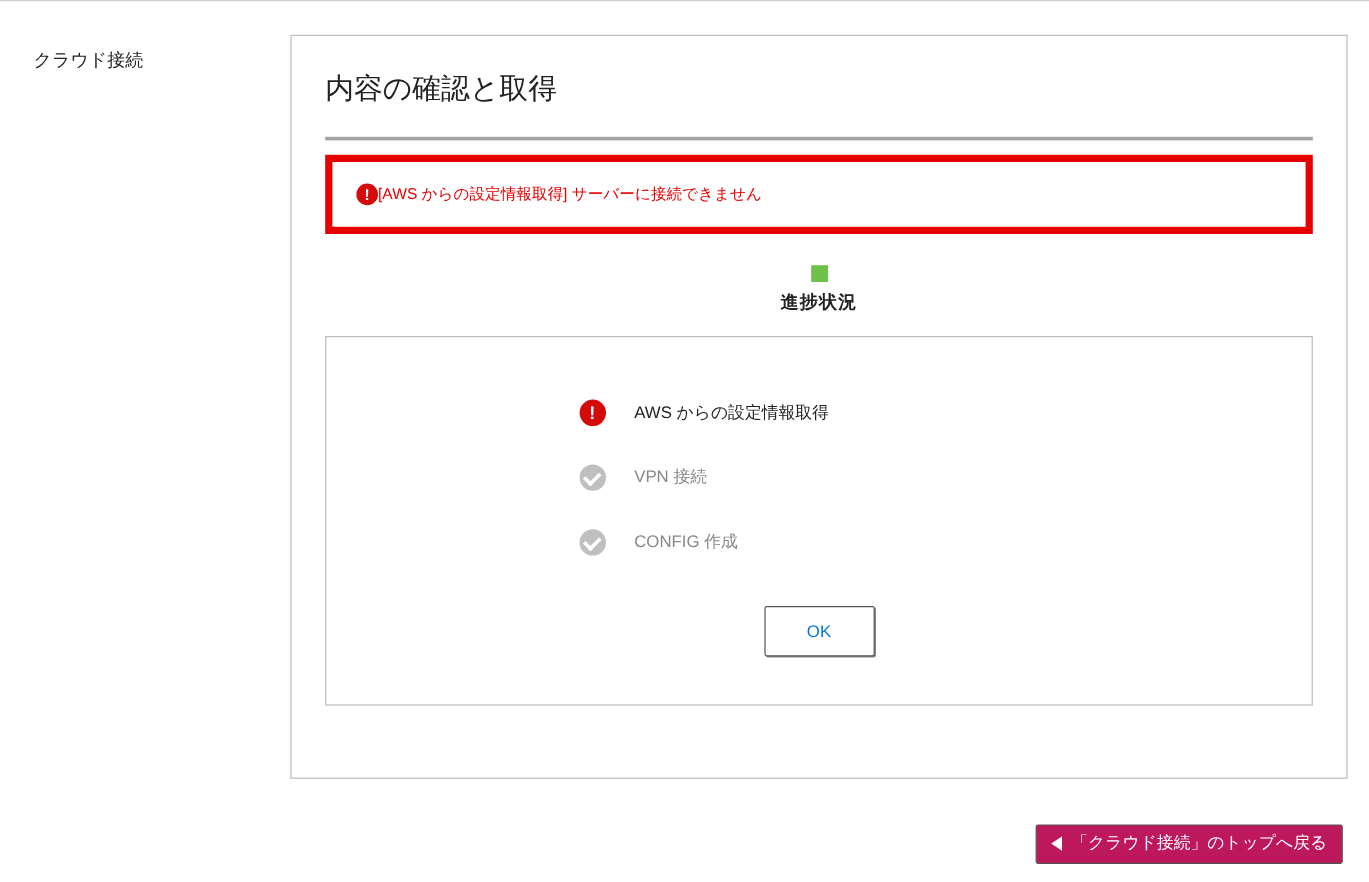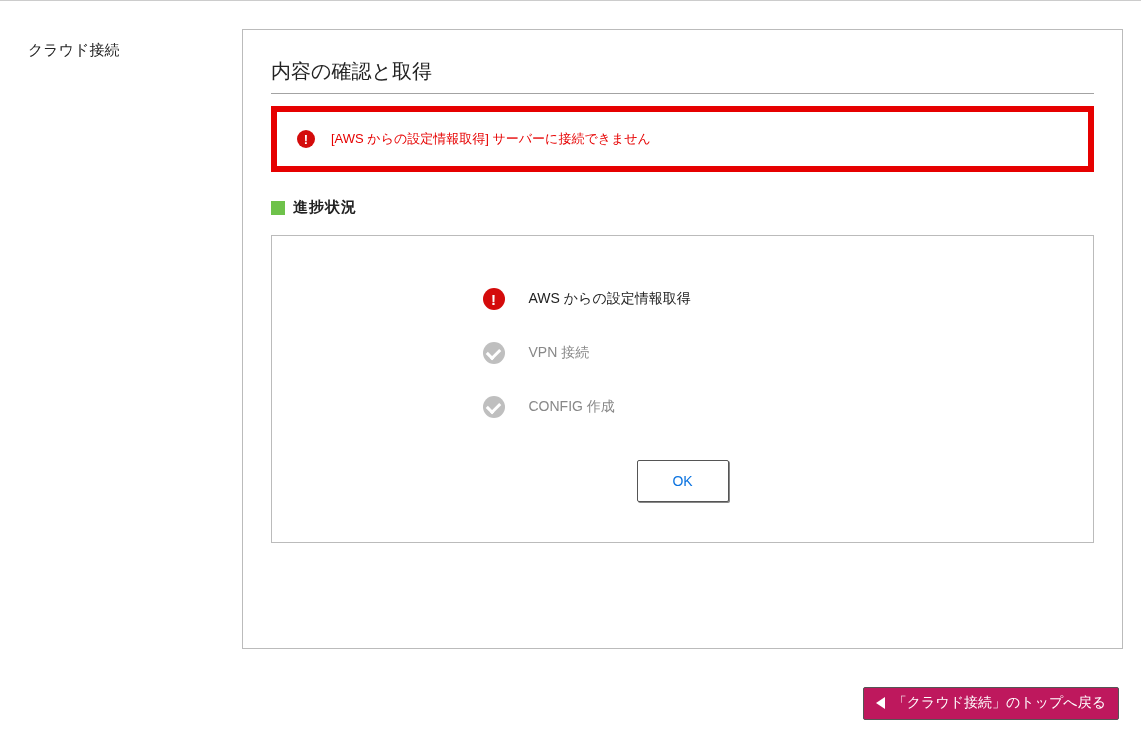--- a/index.html
+++ b/index.html
@@ -23,48 +23,48 @@
       padding-top: 12px;
       color: #222;
     }
     .main-box {
       flex: 1;
       border: 1px solid #bbb;
       padding: 28px 28px 34px 28px;
       min-height: 620px;
     }
     .main-title {
-      font-size: 20px;
+      font-size: 24px;
       font-weight: 400;
-      padding-bottom: 8px;
-      border-bottom: 1px solid #a3a3a3;
+      padding-bottom: 24px;
+      border-bottom: 3px solid #a3a3a3;
       margin-bottom: 12px;
     }
     .main-subtitle {
       font-size: 12px;
       color: #222;
       margin-bottom: 24px;
     }
     .alert {
       border: 6px solid #e60000;
       padding: 18px 20px;
       display: flex;
       align-items: flex-start;
-      gap: 16px;
       margin-bottom: 26px;
     }
     .alert-text {
       font-size: 13px;
       color: #e60000;
     }
     .section-head {
       display: flex;
       align-items: center;
       gap: 8px;
       margin-bottom: 18px;
+      flex-direction: column;
     }
     .section-head .sq {
       width: 14px;
       height: 14px;
       background: #6ec24a;
       display: inline-block;
     }
     .section-head .lbl {
       font-size: 15px;
       font-weight: 600;

